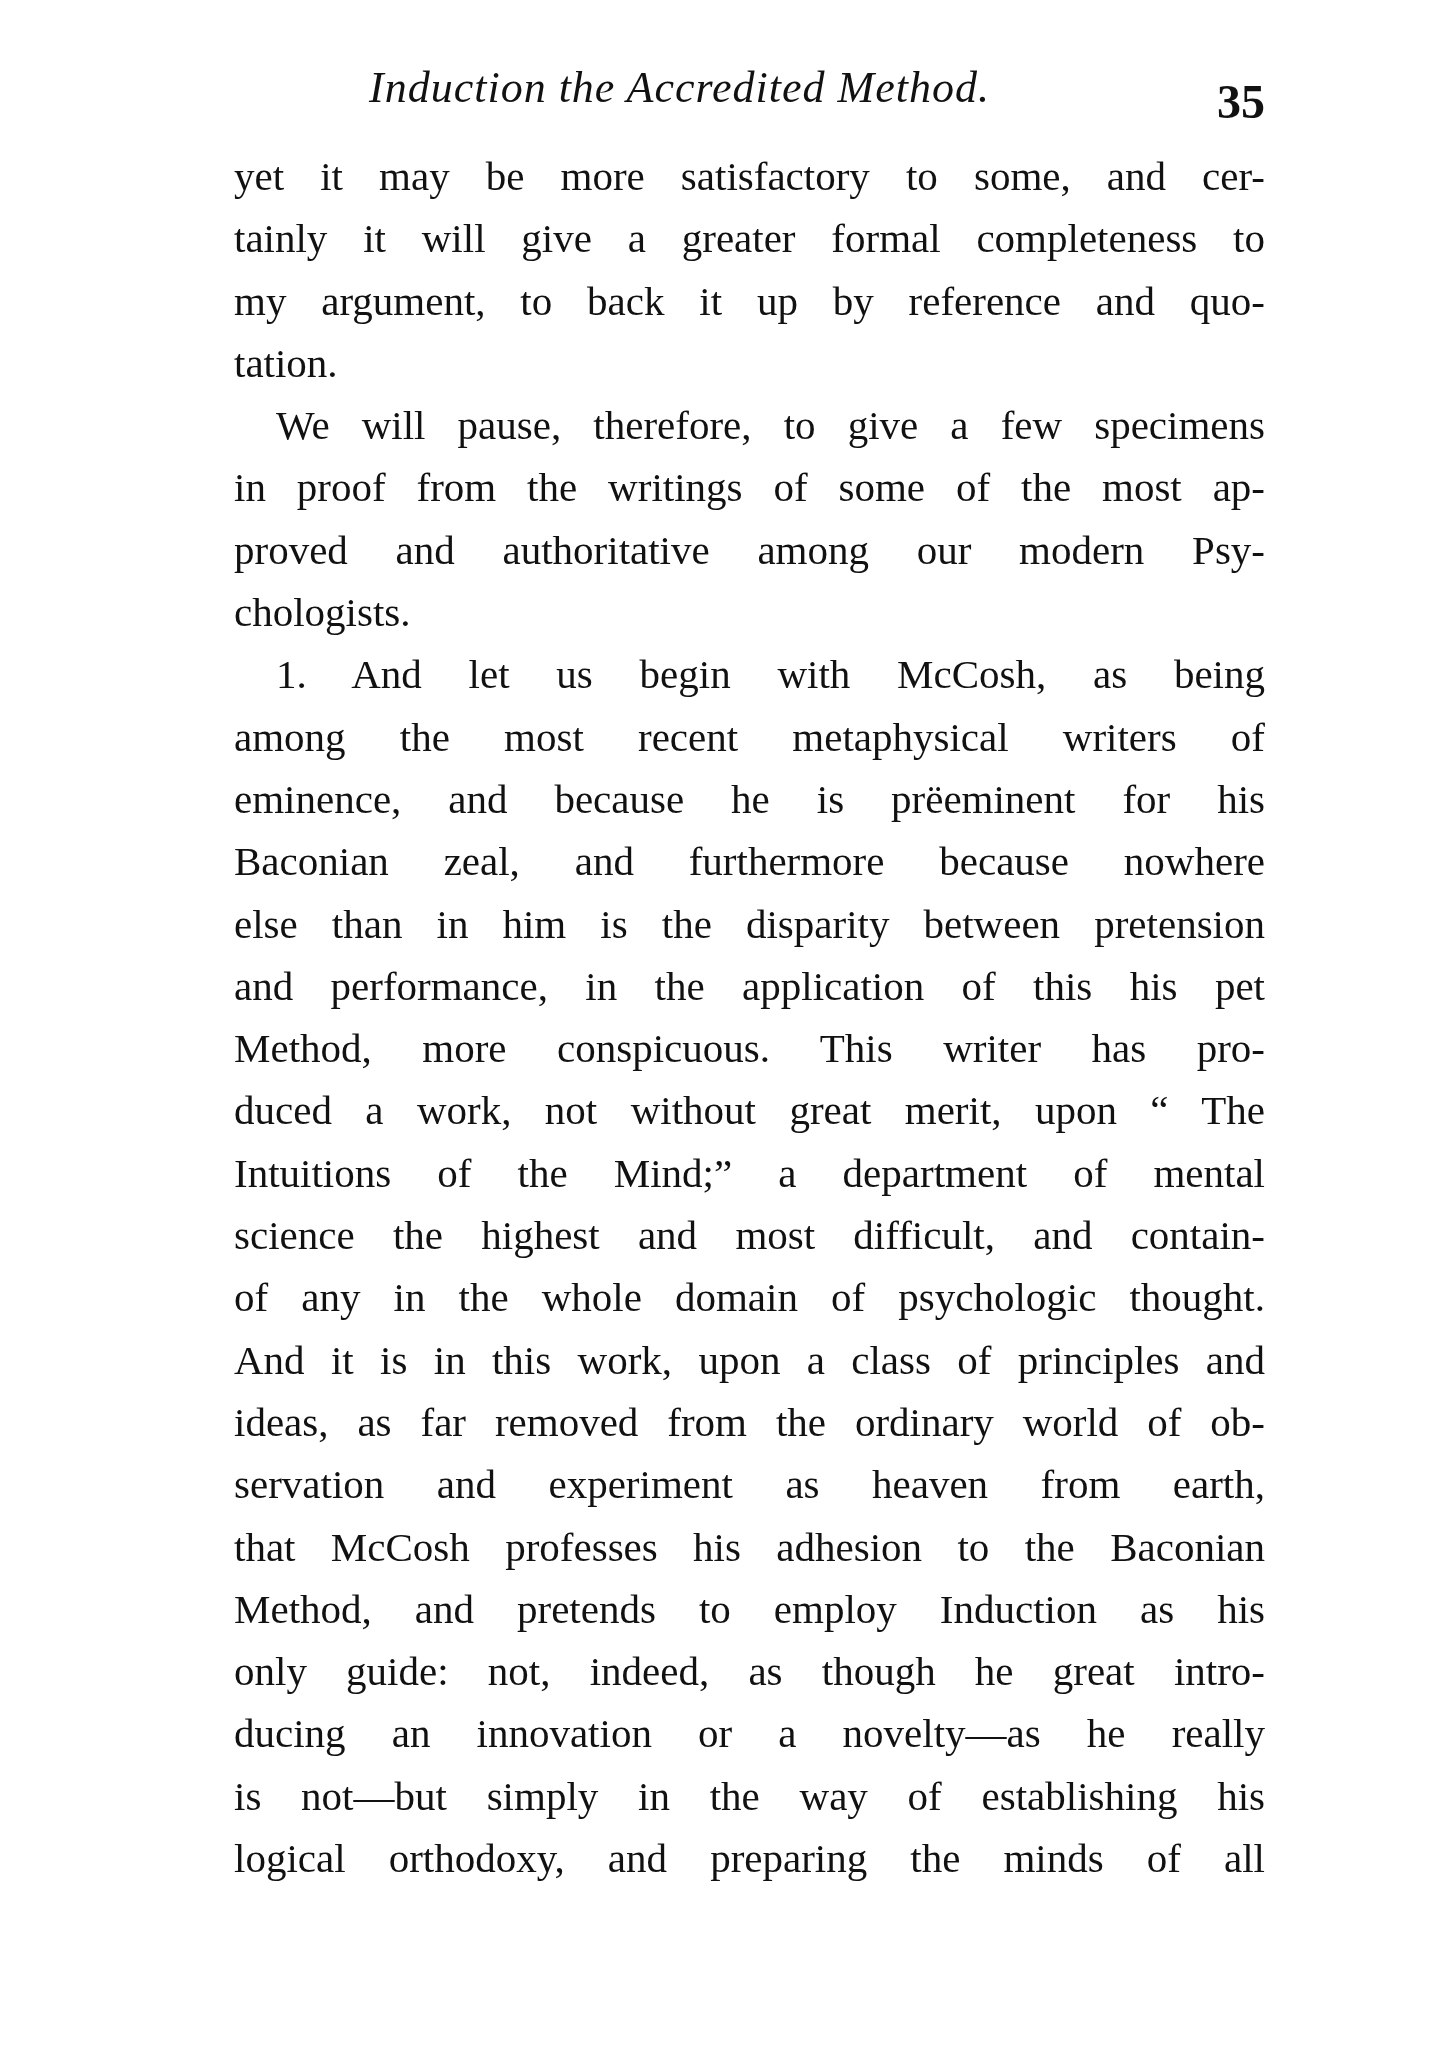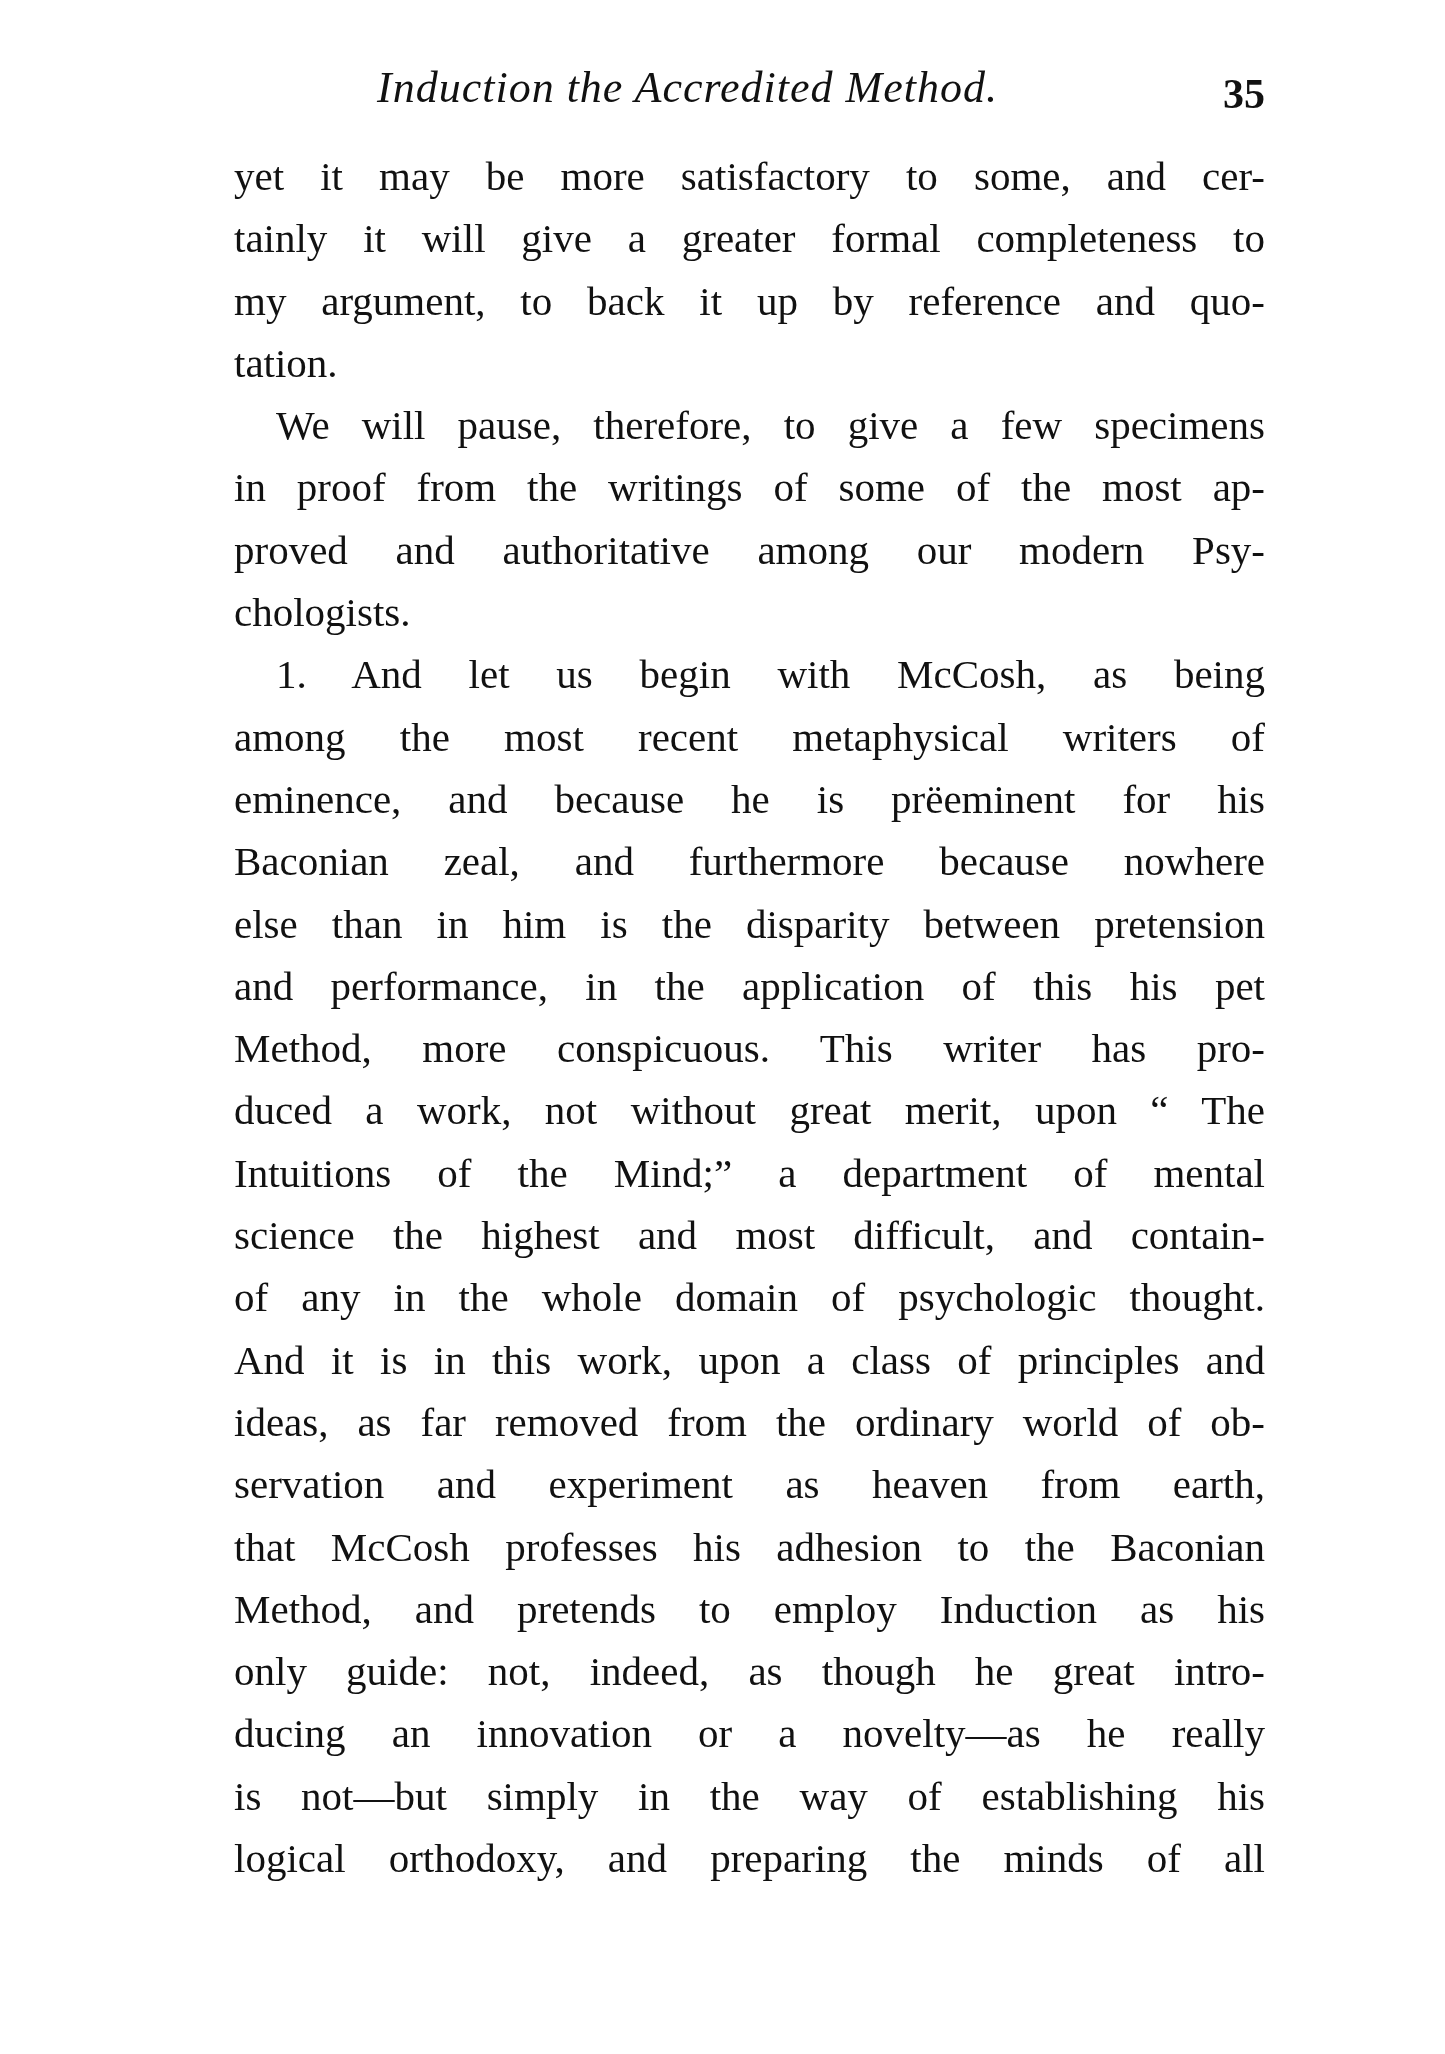--- a/index.html
+++ b/index.html
@@ -23,33 +23,33 @@
   }
   .running-head {
     position: absolute;
     top: 58px;
     left: 0;
     width: 1075px;
     height: 60px;
   }
   .running-title {
     position: absolute;
-    left: 187px;
+    left: 179px;
     top: 0;
     font-style: italic;
     font-size: 44px;
     letter-spacing: 1px;
     line-height: 60px;
     white-space: nowrap;
   }
   .page-number {
     position: absolute;
     right: 0;
-    top: 6px;
-    font-size: 42px;
+    top: 14px;
+    font-size: 48px;
     font-weight: bold;
     line-height: 60px;
   }
   .body-text {
     position: absolute;
     top: 145px;
     left: 0;
     width: 1075px;
     font-size: 41px;
     line-height: 62.3px;

